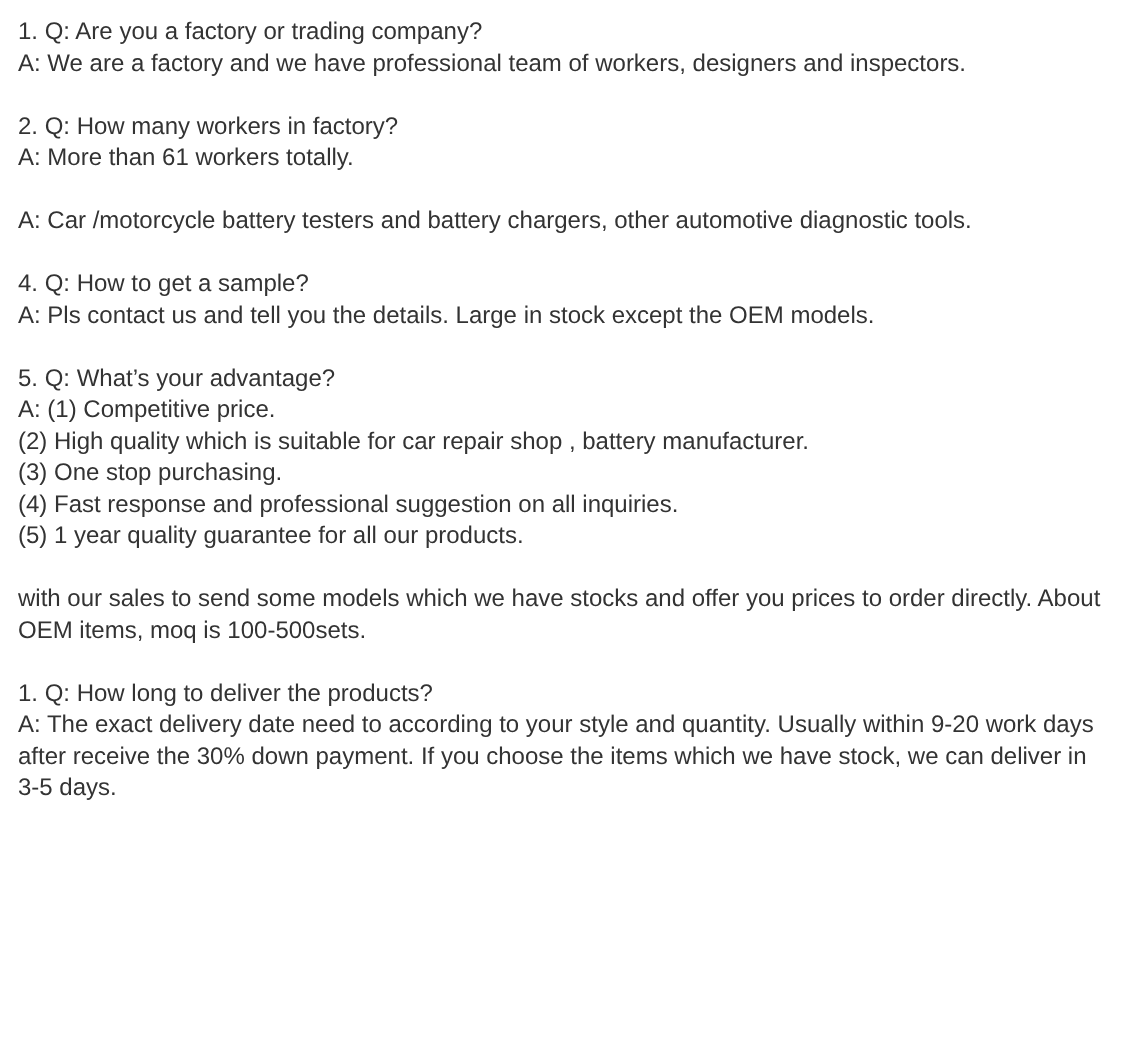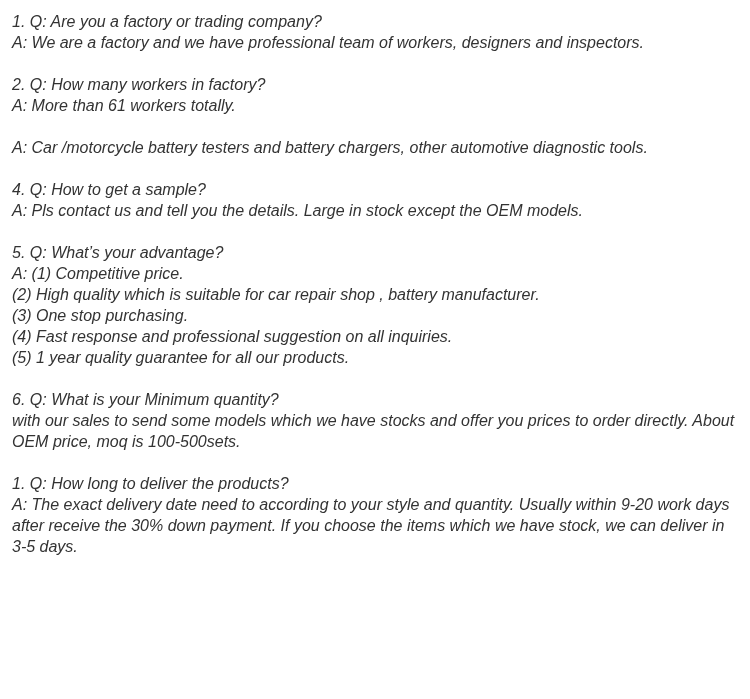--- a/index.html
+++ b/index.html
@@ -16,21 +16,20 @@
   .page {
     width: 750px;
     height: 699px;
     padding: 11px 10px 0 12px;
     background: var(--bg);
     font-family: "Liberation Sans", "DejaVu Sans", sans-serif;
     font-size: 16px;
     line-height: 21px;
     color: var(--text);
     overflow: hidden;
-    font-style: italic;
   }
   .faq-item { margin-bottom: 21px; }
   .line { white-space: nowrap; }
 </style>
 </head>
 <body>
 
 <div class="page">
 
   <section class="faq-item">
@@ -55,23 +54,22 @@
   <section class="faq-item">
     <div class="line">5. Q: What’s your advantage?</div>
     <div class="line">A: (1) Competitive price.</div>
     <div class="line">(2) High quality which is suitable for car repair shop , battery manufacturer.</div>
     <div class="line">(3) One stop purchasing.</div>
     <div class="line">(4) Fast response and professional suggestion on all inquiries.</div>
     <div class="line">(5) 1 year quality guarantee for all our products.</div>
   </section>
 
   <section class="faq-item">
-    <div class="line">6. Q: What is your Minimum quantity?</div>
     <div class="line">with our sales to send some models which we have stocks and offer you prices to order directly. About</div>
-    <div class="line">OEM price, moq is 100-500sets.</div>
+    <div class="line">OEM items, moq is 100-500sets.</div>
   </section>
 
   <section class="faq-item">
     <div class="line">1. Q: How long to deliver the products?</div>
     <div class="line">A: The exact delivery date need to according to your style and quantity. Usually within 9-20 work days</div>
     <div class="line">after receive the 30% down payment. If you choose the items which we have stock, we can deliver in</div>
     <div class="line">3-5 days.</div>
   </section>
 
 </div>

